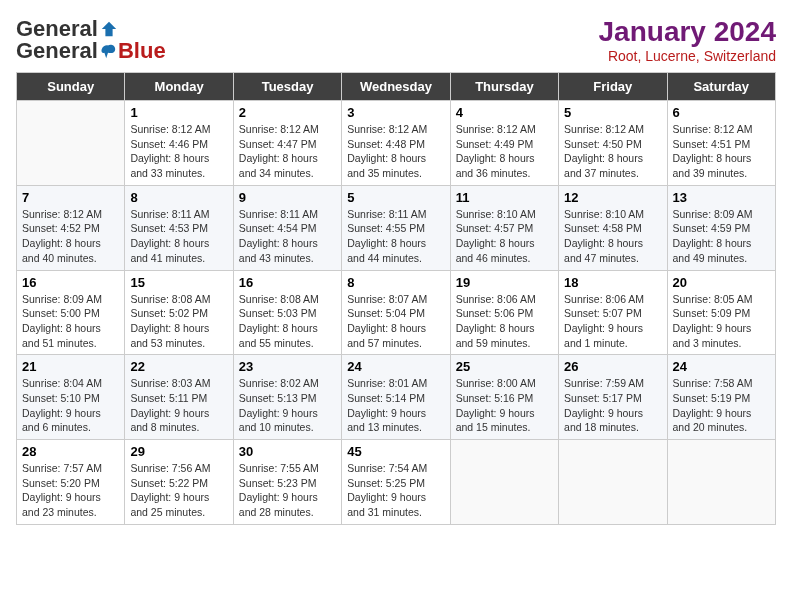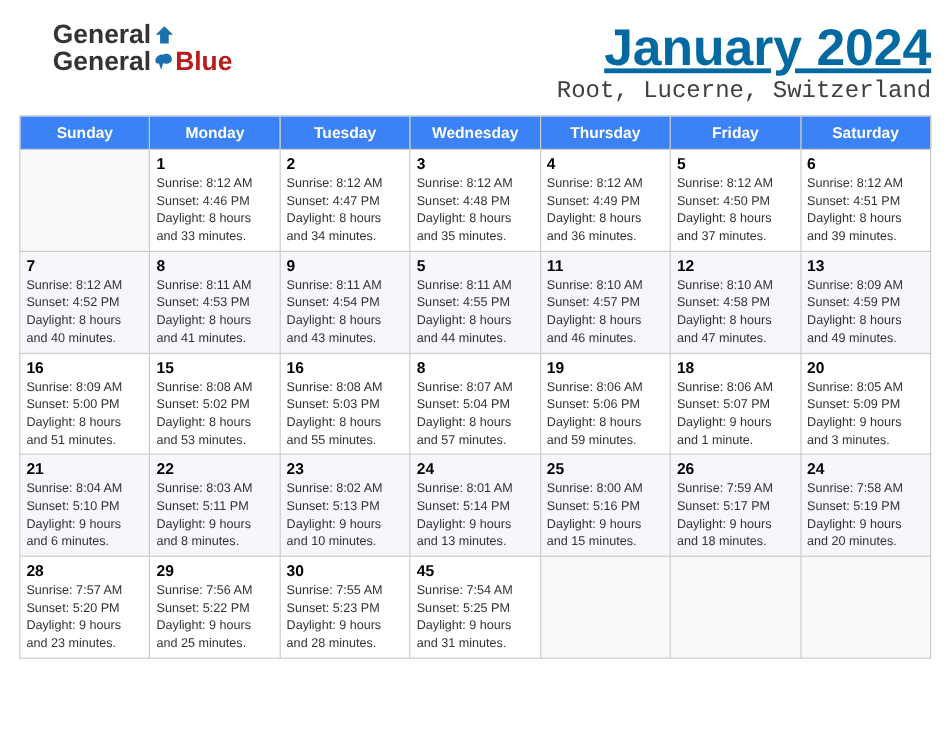--- a/index.html
+++ b/index.html
@@ -6,23 +6,22 @@
     body {
       font-family: Arial, sans-serif;
       background: #fff;
       width: 792px;
       min-height: 612px;
       padding: 16px;
     }
     .header {
       display: flex;
       justify-content: space-between;
-      align-items: flex-start;
+      align-items: center;
       margin-bottom: 8px;
-      margin-left: 28px;
     }
     .logo {
       display: flex;
       flex-direction: column;
       align-items: flex-start;
     }
     .logo-text {
       display: flex;
       align-items: center;
       font-size: 22px;
@@ -32,37 +31,35 @@
     .logo-general { color: #333; }
     .logo-icon {
       width: 18px;
       height: 18px;
       margin-left: 2px;
     }
     .title-block {
       text-align: right;
     }
     .calendar-title {
-      font-size: 43px;
+      font-size: 28px;
       font-weight: bold;
-      color: #0369a1;
-      text-decoration: underline;
+      color: #701a75;
     }
     .calendar-subtitle {
-      font-size: 20px;
-      color: #404040;
-      font-family: Liberation Mono, monospace;
+      font-size: 14px;
+      color: #b91c1c;
     }
     table {
       width: 100%;
       border-collapse: collapse;
       font-size: 11px;
     }
     th {
-      background-color: #3b82f6;
+      background-color: #404040;
       color: #fff;
       text-align: center;
       padding: 6px 4px;
       font-size: 13px;
       font-weight: bold;
       border: 1px solid #ccc;
     }
     td {
       border: 1px solid #ccc;
       vertical-align: top;

